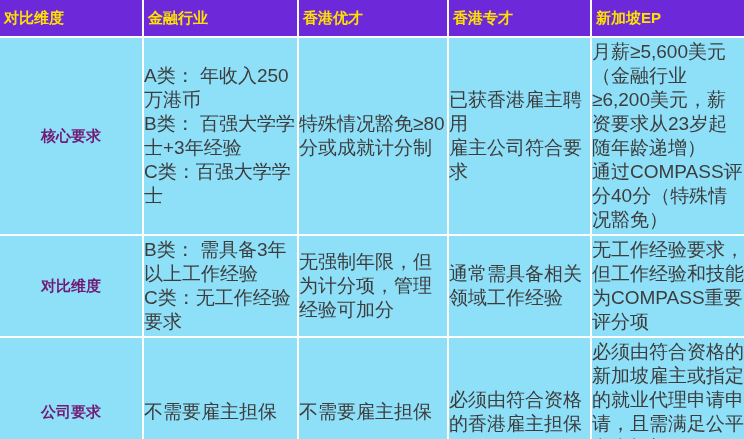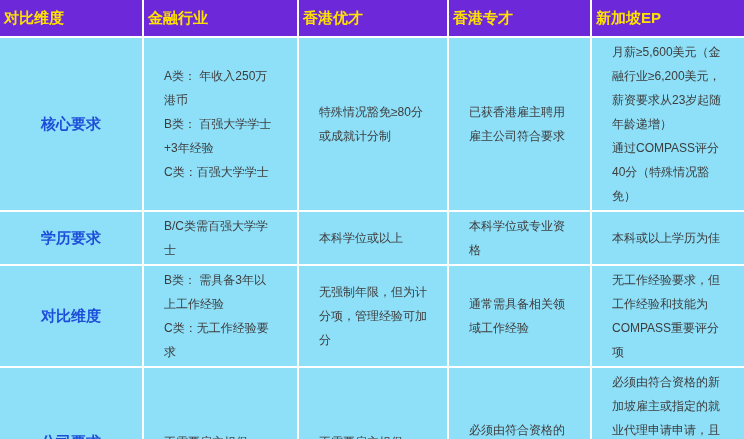--- a/index.html
+++ b/index.html
@@ -27,33 +27,33 @@
     background:#6d28d9;
     color:#FFE100;
     font-size:15px;
     font-weight:bold;
     height:37px;
     text-align:left;
     padding:4px 4px;
   }
   tbody th.rowlabel{
     background:#8EDFF8;
-    color:#1d4ed8;
+    color:#701a75;
     font-size:15px;
     font-weight:bold;
     text-align:center;
     padding:0 6px;
   }
   tbody td{
     background:#8EDFF8;
     color:#3D3D3D;
-    font-size:12px;
+    font-size:19px;
     line-height:24px;
     text-align:left;
-    padding:2px 20px;
+    padding:2px 0;
     white-space:pre-line;
     overflow:hidden;
   }
   tr.r1{height:148px;}
   tr.r2{height:43px;}
   tr.r3{height:72px;}
   tr.r4{height:115px;}
   col.c0{width:143px;}
   col.c1{width:155px;}
   col.c2{width:150px;}
@@ -86,27 +86,20 @@
         <th class="rowlabel">核心要求</th>
         <td>A类： 年收入250万港币
 B类： 百强大学学士+3年经验
 C类：百强大学学士</td>
         <td>特殊情况豁免≥80分或成就计分制</td>
         <td>已获香港雇主聘用
 雇主公司符合要求</td>
         <td>月薪≥5,600美元（金融行业≥6,200美元，薪资要求从23岁起随年龄递增）
 通过COMPASS评分40分（特殊情况豁免）</td>
       </tr>
-      <tr class="r2">
-        <th class="rowlabel">学历要求</th>
-        <td>B/C类需百强大学学士</td>
-        <td>本科学位或以上</td>
-        <td>本科学位或专业资格</td>
-        <td>本科或以上学历为佳</td>
-      </tr>
       <tr class="r3">
         <th class="rowlabel">对比维度</th>
         <td>B类： 需具备3年以上工作经验
 C类：无工作经验要求</td>
         <td>无强制年限，但为计分项，管理经验可加分</td>
         <td>通常需具备相关领域工作经验</td>
         <td>无工作经验要求，但工作经验和技能为COMPASS重要评分项</td>
       </tr>
       <tr class="r4">
         <th class="rowlabel">公司要求</th>

